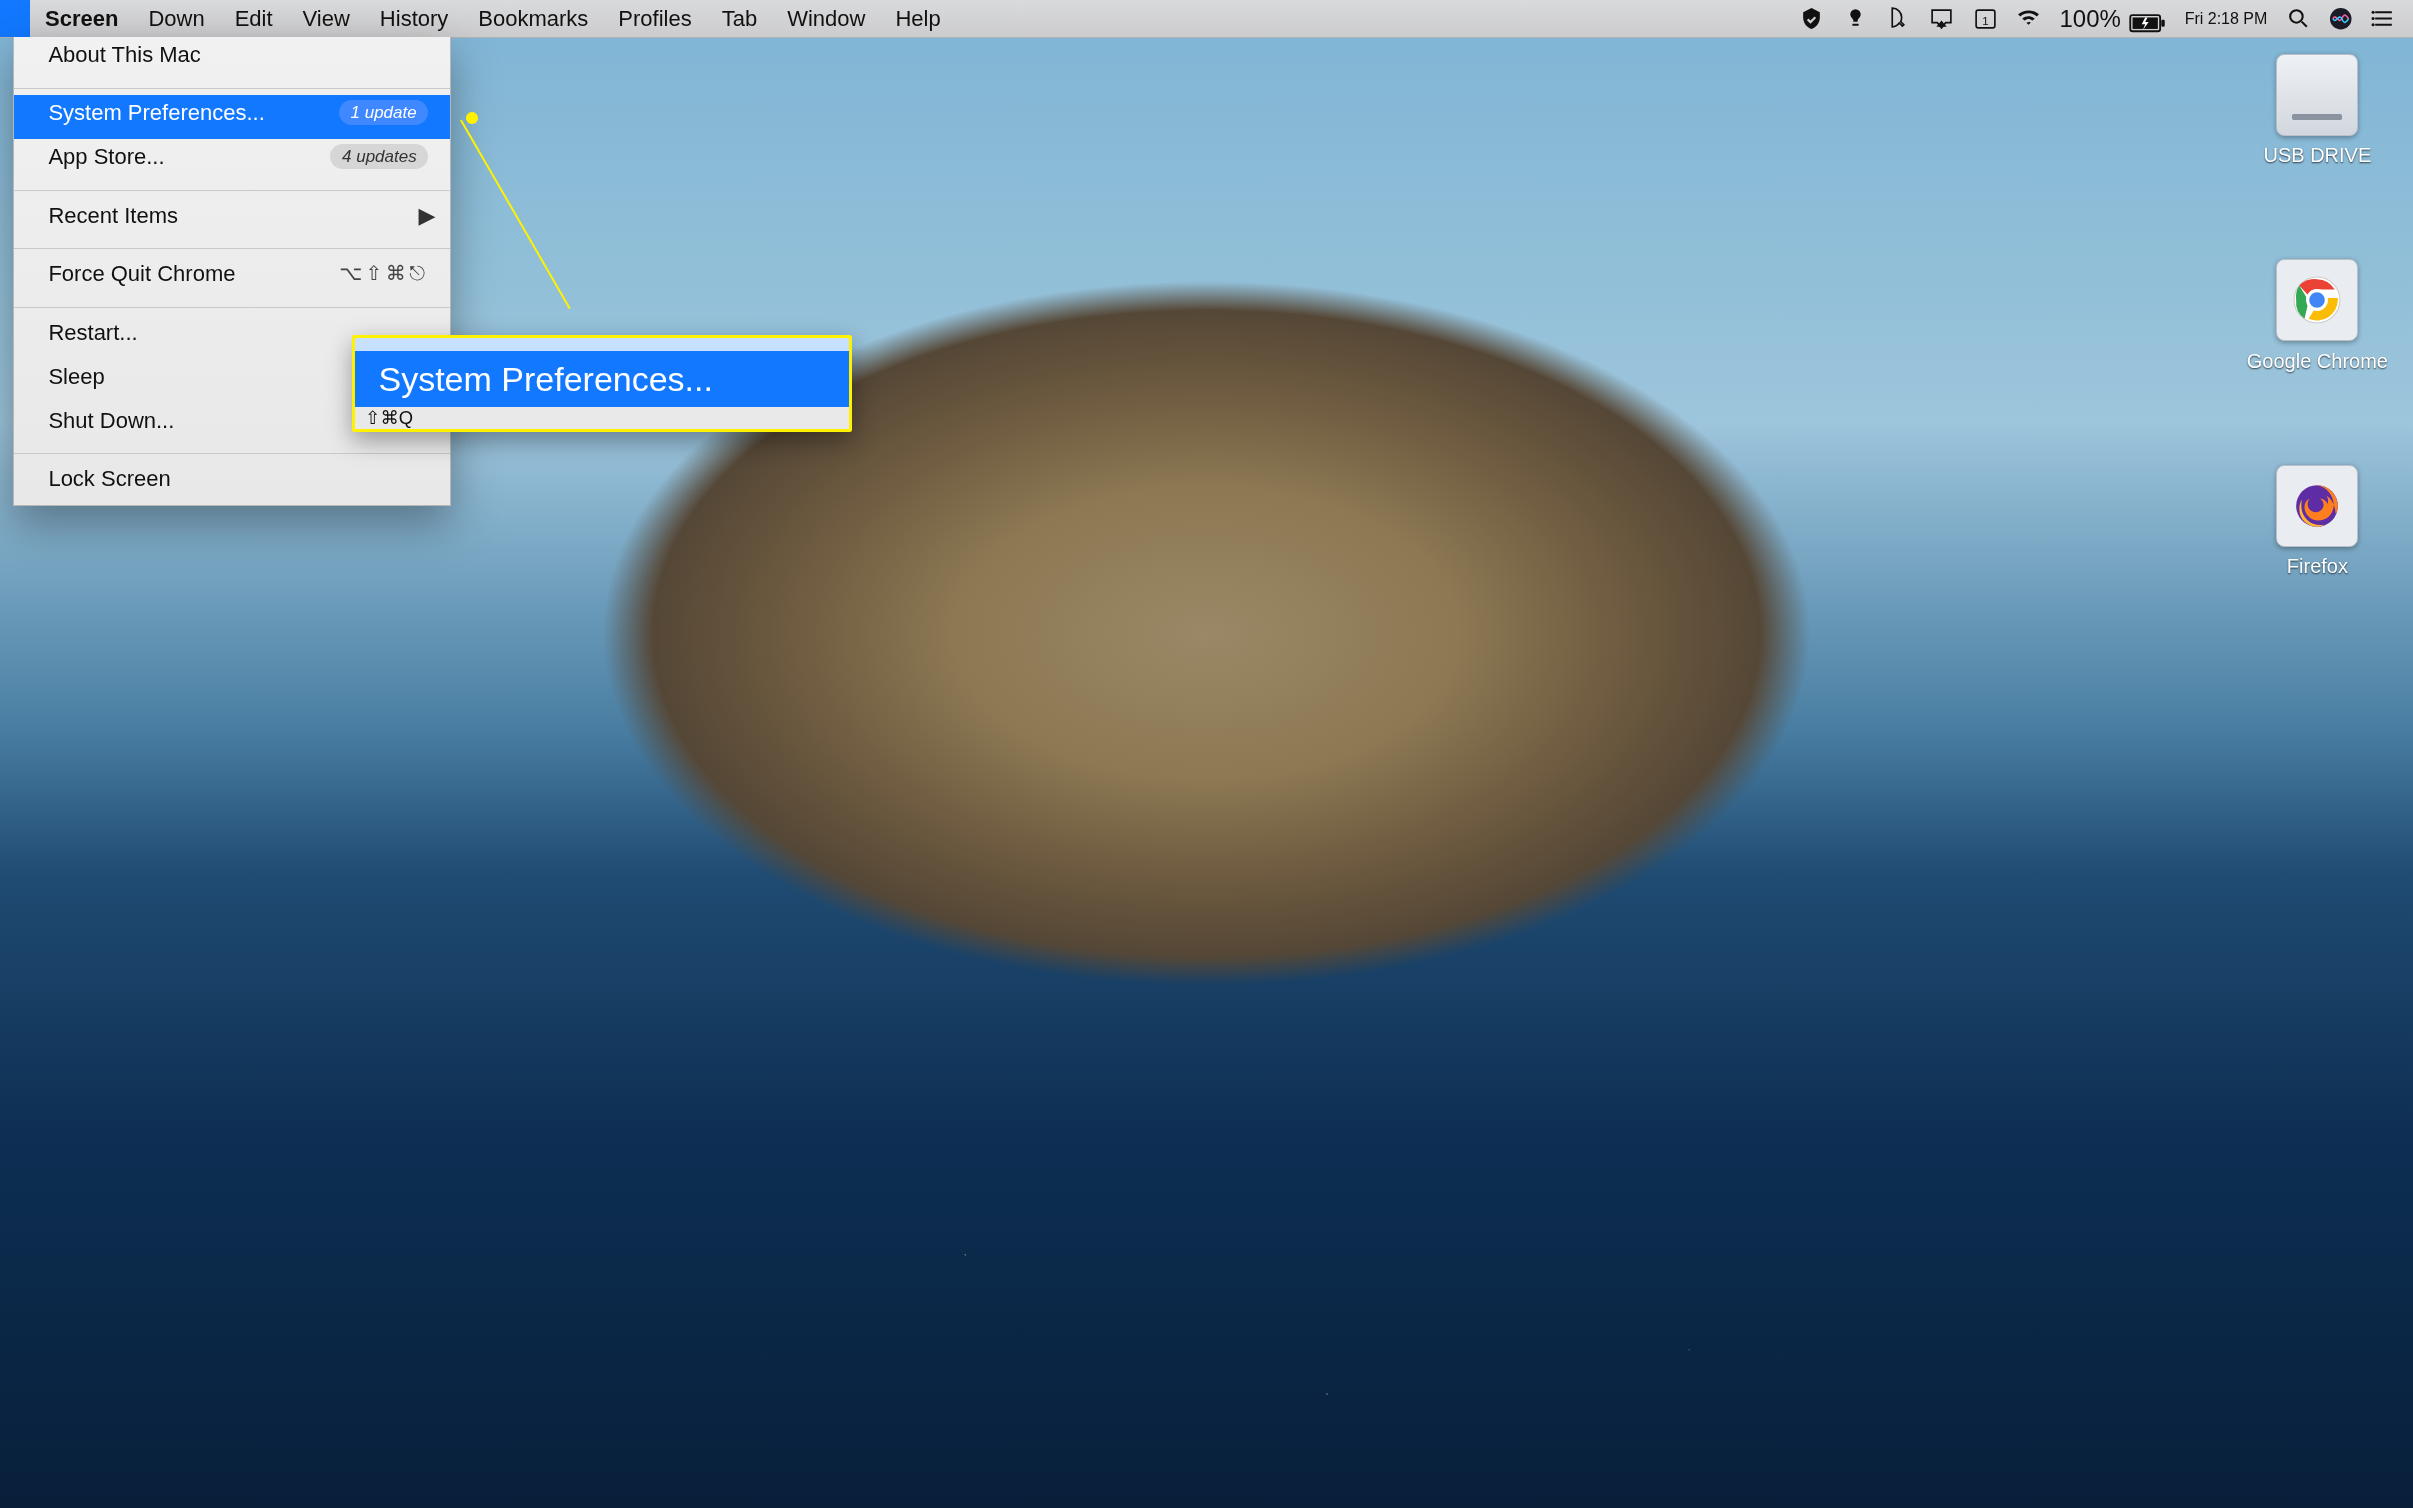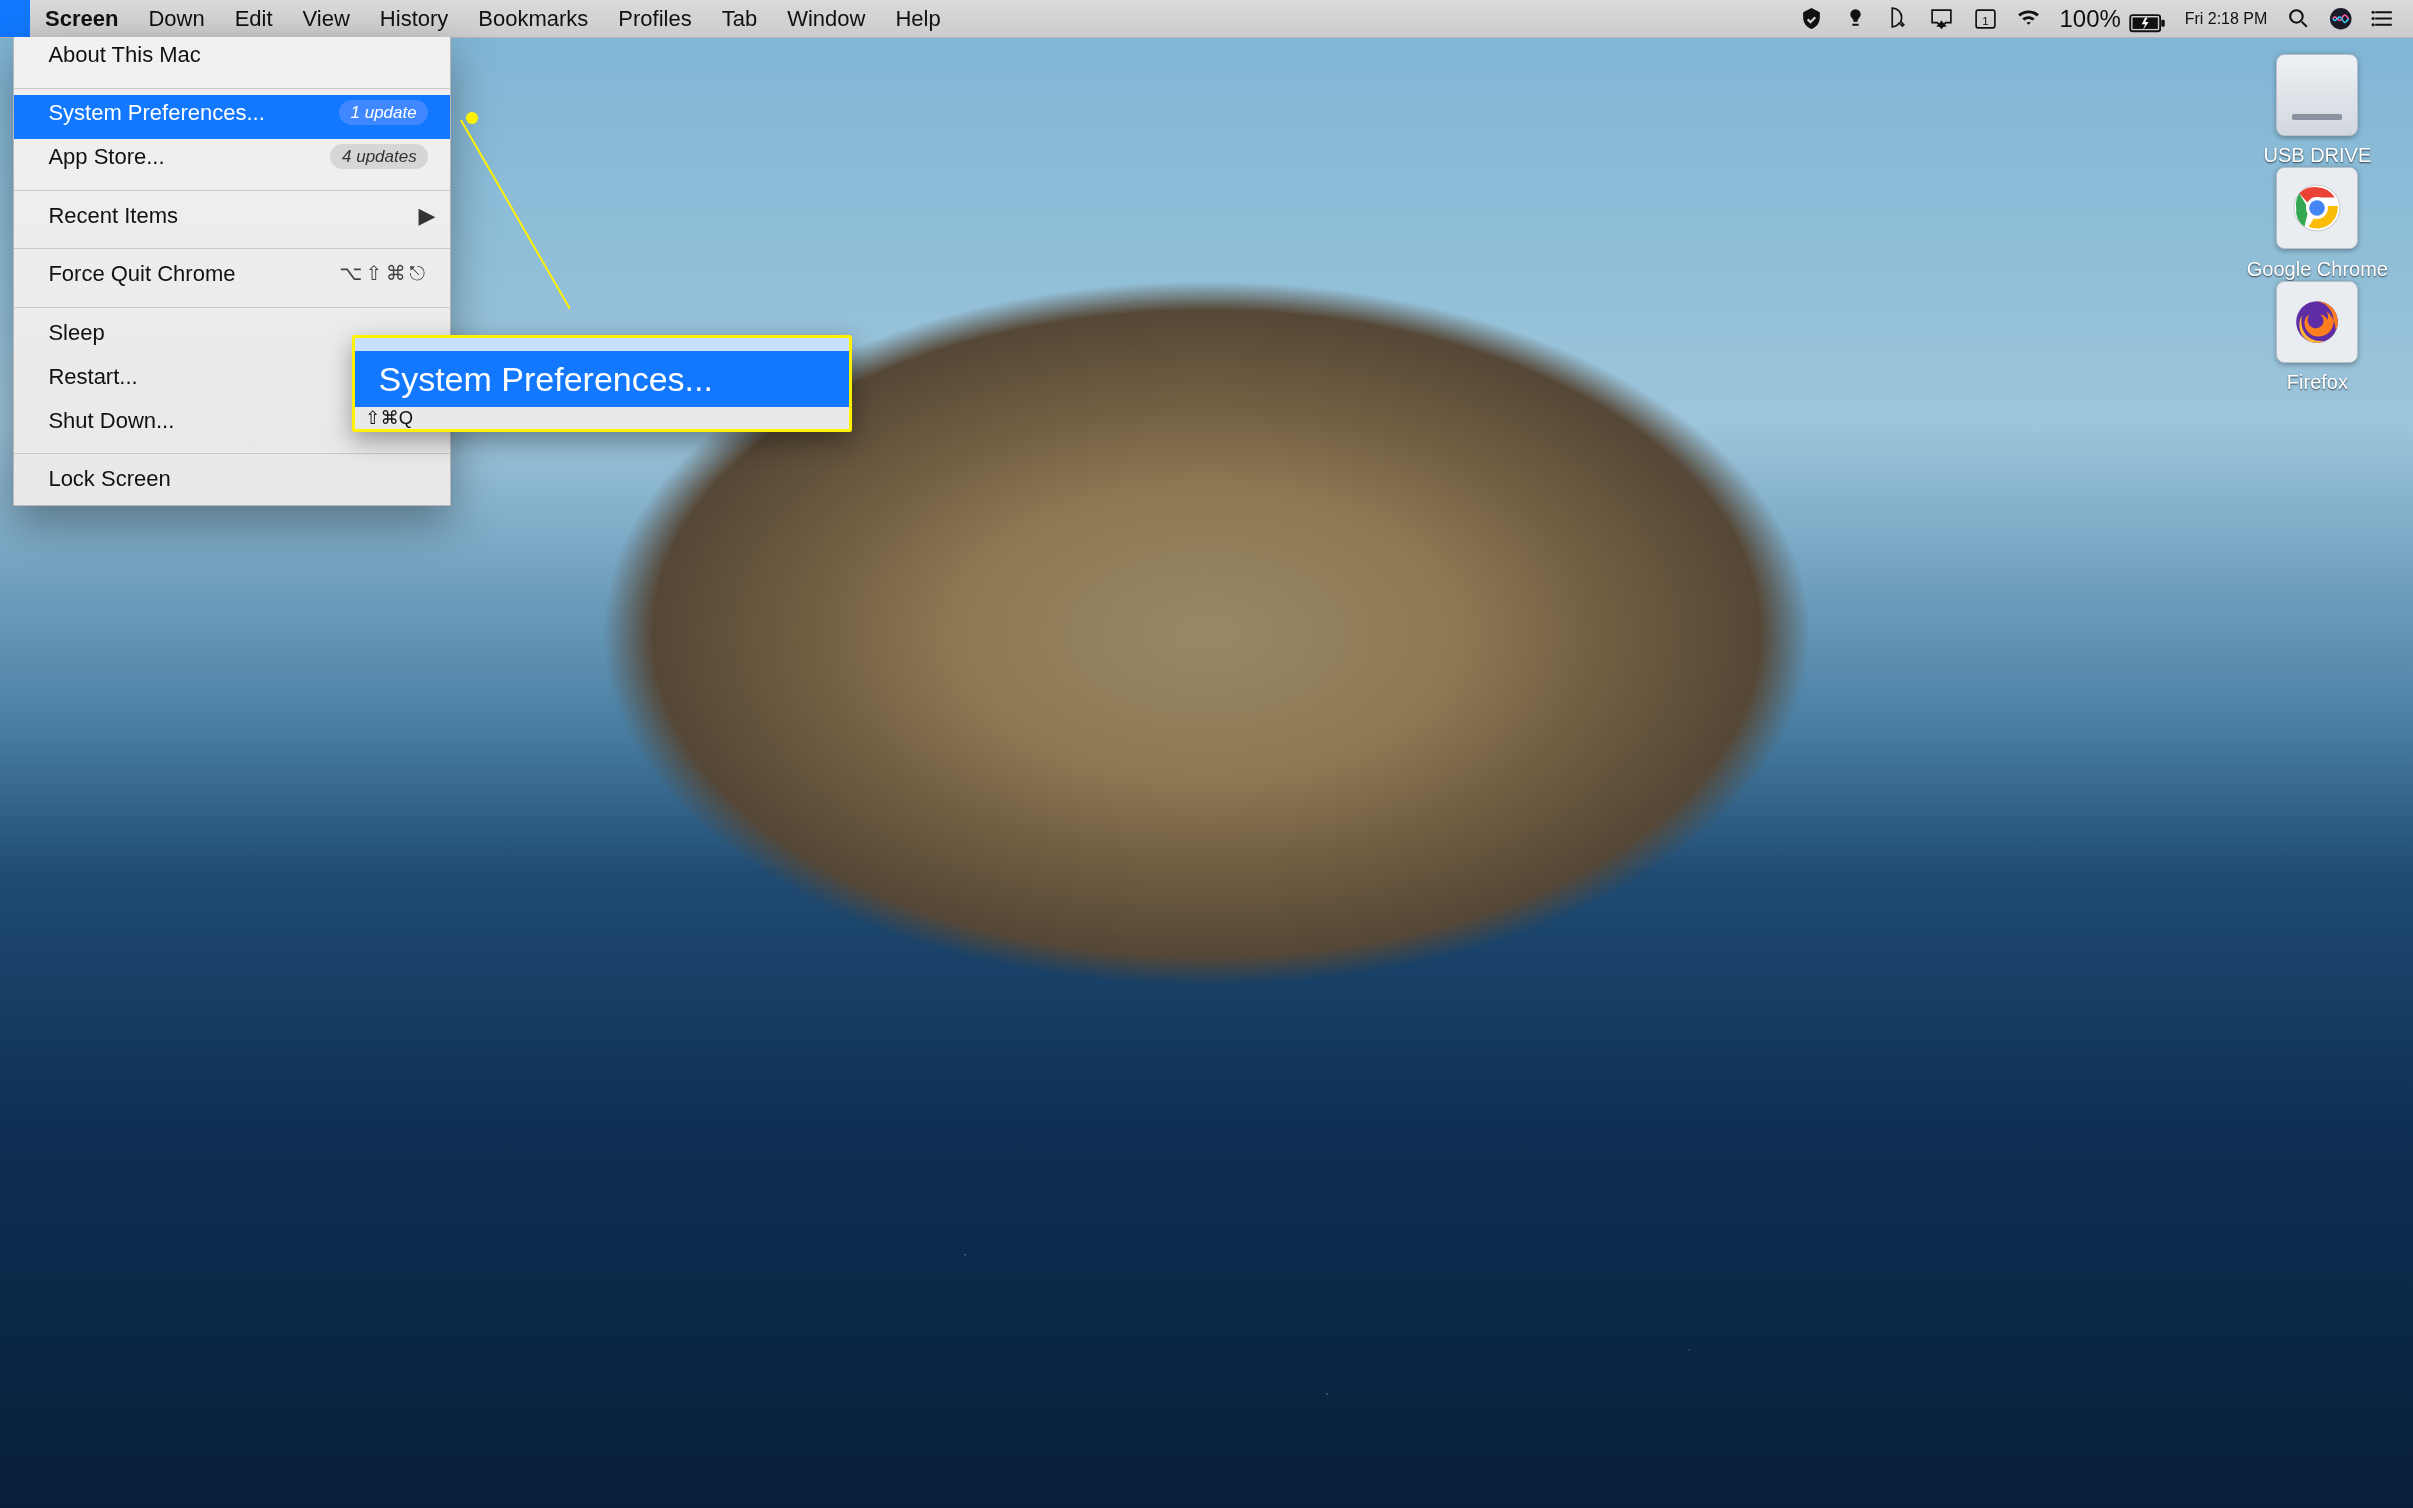--- a/index.html
+++ b/index.html
@@ -78,21 +78,21 @@
   .callout{
     position:absolute;left:352px;top:335px;width:494px;
     border:3.4px solid #fff200;border-radius:2.5px;overflow:hidden;
     box-shadow:0 8.4px 25px rgba(0,0,0,.35);
     background:#e9e9e9;
   }
   .callout .head{height:13.4px;background:#c7e0ff}
   .callout .body{background:var(--hl2);color:#fff;font-size:34px;padding:8.4px 23.5px}
   .callout .foot{height:22px;background:#e9e9e9;color:#111;font-size:18.4px;padding:0 10px;white-space:nowrap;overflow:hidden}
   
-  .desk-icons{position:absolute;right:25px;top:54px;display:flex;flex-direction:column;align-items:center}
+  .desk-icons{position:absolute;right:25px;top:54px;display:flex;flex-direction:column;gap:92px;align-items:center}
   .desk-icon{display:flex;flex-direction:column;align-items:center;gap:8.4px}
   .desk-icon .tile{width:80px;height:80px;border-radius:8.4px;background:#e9edf2;border:0.8px solid #b9c0c8;display:flex;align-items:center;justify-content:center;box-shadow:0 1.7px 5px rgba(0,0,0,.3)}
   .desk-icon .tile.drive{background:linear-gradient(#eef1f5,#d2d7de);}
   .drive-slot{width:50px;height:6.7px;background:#8b92a0;border-radius:1.7px;margin-top:44px}
   .desk-icon .label{font-size:20px;color:#fff;text-shadow:0 0.8px 1.7px rgba(0,0,0,.7)}
   
   .ico{width:25px;height:25px;fill:#111}
 </style>
 </head>
 <body>
@@ -222,24 +222,24 @@
       <span>Recent Items</span>
       <span class="submenu-arrow">▶</span>
     </div>
     <div class="row sep"></div>
     <div class="row">
       <span>Force Quit Chrome</span>
       <span class="shortcut">⌥⇧⌘⎋</span>
     </div>
     <div class="row sep"></div>
     <div class="row">
+      <span>Restart...</span>
+    </div>
+    <div class="row">
       <span>Sleep</span>
-    </div>
-    <div class="row">
-      <span>Restart...</span>
     </div>
     <div class="row">
       <span>Shut Down...</span>
     </div>
     <div class="row sep"></div>
     <div class="row">
       <span>Lock Screen</span>
     </div>
   </div>
 

